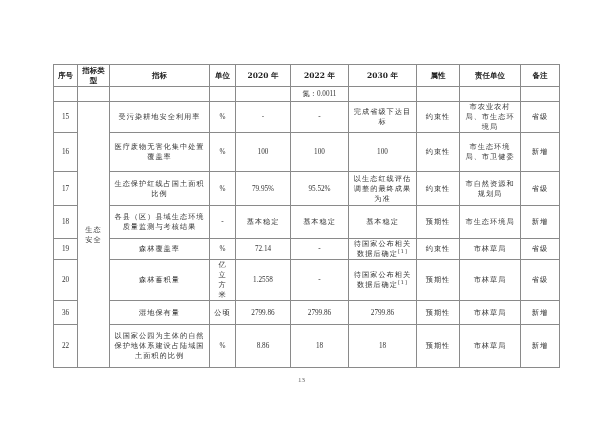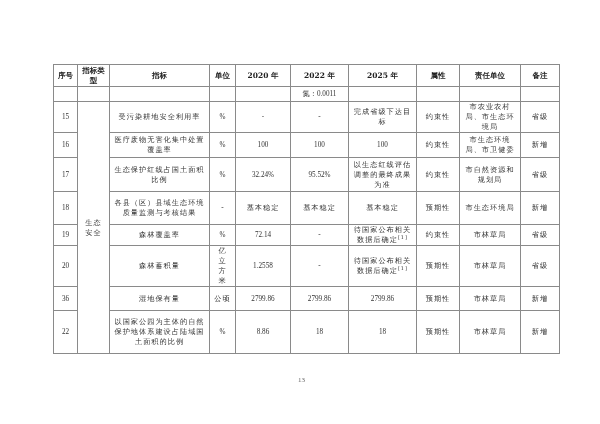--- a/index.html
+++ b/index.html
@@ -35,21 +35,21 @@
       <col style="width:39px">
   </colgroup>
   <tbody>
       <tr style="height:22px">
     <th>序号</th>
     <th>指标类型</th>
     <th>指标</th>
     <th>单位</th>
     <th>2020 年</th>
     <th>2022 年</th>
-    <th>2025 年</th>
+    <th>2030 年</th>
     <th>属性</th>
     <th>责任单位</th>
     <th>备注</th>
   </tr>
   <tr style="height:15px">
     <td></td>
         <td></td>
         <td></td>
     <td></td>
         <td></td>
@@ -65,36 +65,36 @@
     <td class="cjk" rowspan="8" style="padding:0 6px">生态安全</td>
     <td class="cjk">受污染耕地安全利用率</td>
     <td class="num">%</td>
     <td class="num">-</td>
     <td class="num">-</td>
     <td class="cjk">完成省级下达目标</td>
     <td class="cjk">约束性</td>
     <td class="cjk">市农业农村局、市生态环境局</td>
     <td class="cjk">省级</td>
   </tr>
-  <tr style="height:25px">
+  <tr style="height:39px">
     <td class="num">16</td>
     <td class="cjk">医疗废物无害化集中处置覆盖率</td>
     <td class="num">%</td>
     <td class="num">100</td>
     <td class="num">100</td>
     <td class="num">100</td>
     <td class="cjk">约束性</td>
     <td class="cjk">市生态环境局、市卫健委</td>
     <td class="cjk">新增</td>
   </tr>
   <tr style="height:34px">
     <td class="num">17</td>
     <td class="cjk">生态保护红线占国土面积比例</td>
     <td class="num">%</td>
-    <td class="num">32.24%</td>
+    <td class="num">79.95%</td>
     <td class="num">95.52%</td>
     <td class="cjk">以生态红线评估调整的最终成果为准</td>
     <td class="cjk">约束性</td>
     <td class="cjk">市自然资源和规划局</td>
     <td class="cjk">省级</td>
   </tr>
   <tr style="height:33px">
     <td class="num">18</td>
     <td class="cjk">各县（区）县域生态环境质量监测与考核结果</td>
     <td class="num">-</td>

